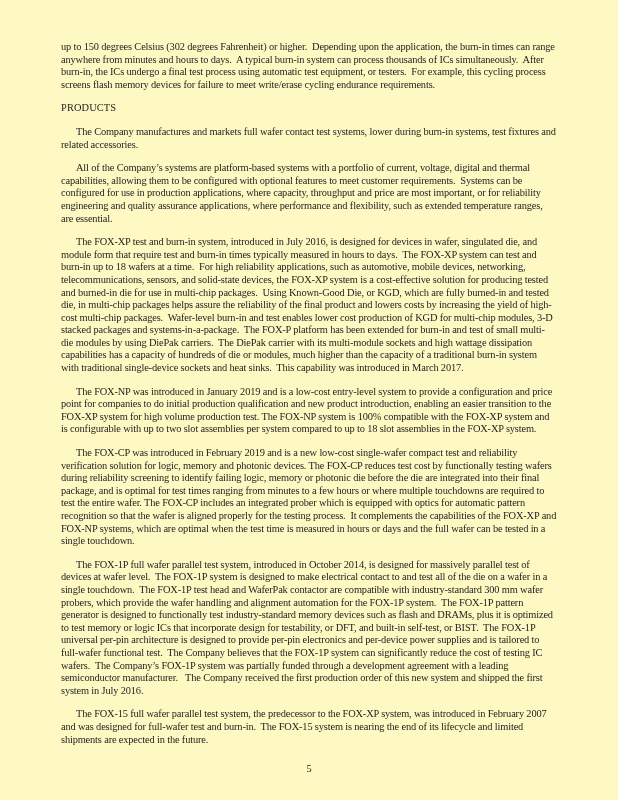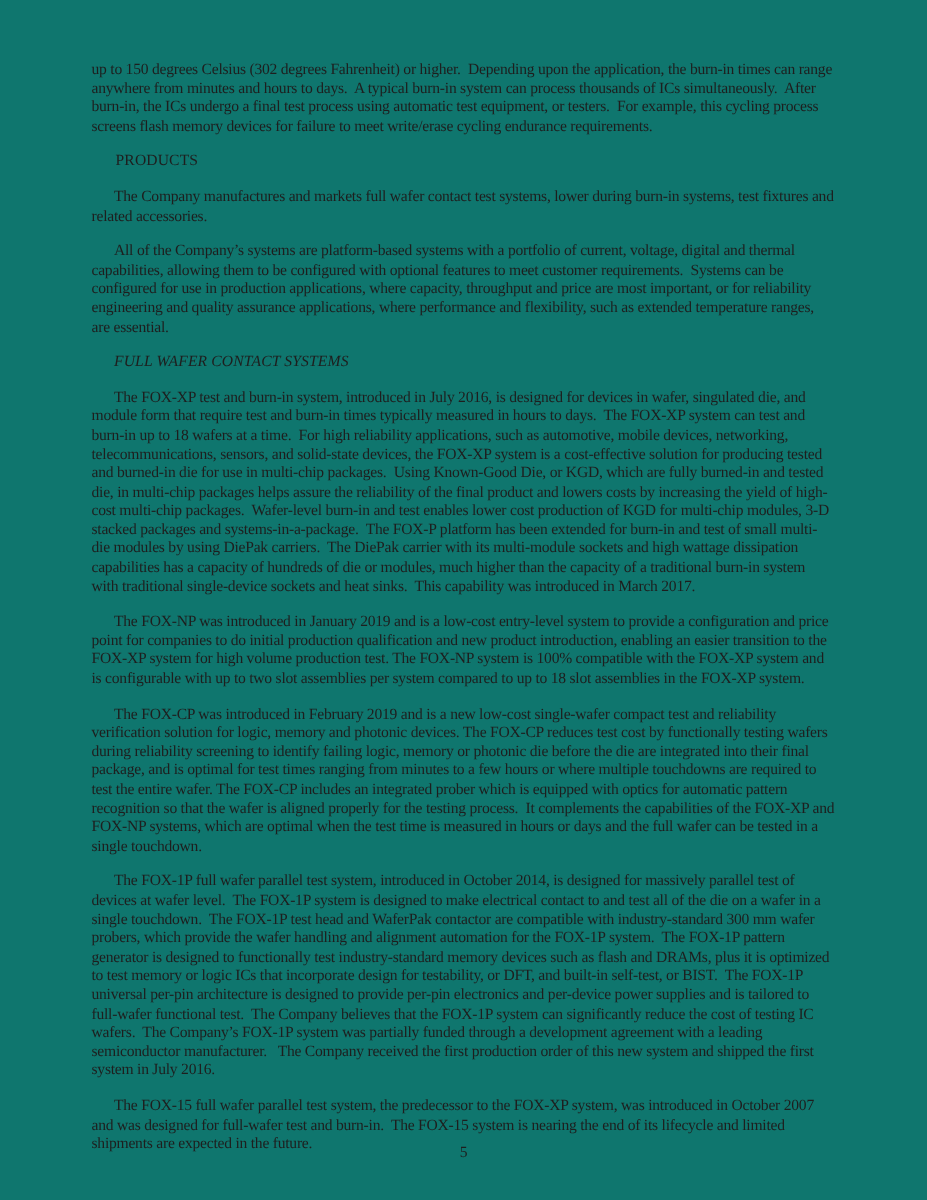--- a/index.html
+++ b/index.html
@@ -4,21 +4,21 @@
 <style>
   html, body {
     margin: 0;
     padding: 0;
     background: #ffffff;
   }
   .page {
     position: relative;
     width: 618px;
     height: 800px;
-    background: #0f766e;
+    background: #fef9c3;
     overflow: hidden;
     font-family: "Liberation Serif", "DejaVu Serif", serif;
     font-size: 10.4px;
     line-height: 12.6px;
     letter-spacing: -0.015em;
     color: #1e1e1e;
     box-sizing: border-box;
     padding: 41px 61px 0 61px;
   }
   .para {
@@ -26,21 +26,21 @@
     text-indent: 15px;
     white-space: pre-wrap;
     text-align: left;
   }
   .para.flush {
     text-indent: 0;
   }
   .heading {
     font-size: 10.4px;
     font-weight: normal;
-    margin: 1px 0 11px 16px;
+    margin: 1px 0 11px 0;
     letter-spacing: 0.01em;
   }
   .subheading {
     font-size: 10.4px;
     font-weight: normal;
     font-style: italic;
     margin: 1px 0 11px 0;
     padding-left: 15px;
     letter-spacing: 0.01em;
   }
@@ -59,26 +59,25 @@
 
 <div class="page">
   <p class="para flush">up to 150 degrees Celsius (302 degrees Fahrenheit) or higher.  Depending upon the application, the burn-in times can range anywhere from minutes and hours to days.  A typical burn-in system can process thousands of ICs simultaneously.  After burn-in, the ICs undergo a final test process using automatic test equipment, or testers.  For example, this cycling process screens flash memory devices for failure to meet write/erase cycling endurance requirements.</p>
 
   <h2 class="heading">PRODUCTS</h2>
 
   <p class="para">The Company manufactures and markets full wafer contact test systems, lower during burn-in systems, test fixtures and related accessories.</p>
 
   <p class="para">All of the Company’s systems are platform-based systems with a portfolio of current, voltage, digital and thermal capabilities, allowing them to be configured with optional features to meet customer requirements.  Systems can be configured for use in production applications, where capacity, throughput and price are most important, or for reliability engineering and quality assurance applications, where performance and flexibility, such as extended temperature ranges, are essential.</p>
 
-  <h3 class="subheading">FULL WAFER CONTACT SYSTEMS</h3>
 
   <p class="para">The FOX-XP test and burn-in system, introduced in July 2016, is designed for devices in wafer, singulated die, and module form that require test and burn-in times typically measured in hours to days.  The FOX-XP system can test and burn-in up to 18 wafers at a time.  For high reliability applications, such as automotive, mobile devices, networking, telecommunications, sensors, and solid-state devices, the FOX-XP system is a cost-effective solution for producing tested and burned-in die for use in multi-chip packages.  Using Known-Good Die, or KGD, which are fully burned-in and tested die, in multi-chip packages helps assure the reliability of the final product and lowers costs by increasing the yield of high-cost multi-chip packages.  Wafer-level burn-in and test enables lower cost production of KGD for multi-chip modules, 3-D stacked packages and systems-in-a-package.  The FOX-P platform has been extended for burn-in and test of small multi-die modules by using DiePak carriers.  The DiePak carrier with its multi-module sockets and high wattage dissipation capabilities has a capacity of hundreds of die or modules, much higher than the capacity of a traditional burn-in system with traditional single-device sockets and heat sinks.  This capability was introduced in March 2017.</p>
 
   <p class="para">The FOX-NP was introduced in January 2019 and is a low-cost entry-level system to provide a configuration and price point for companies to do initial production qualification and new product introduction, enabling an easier transition to the FOX-XP system for high volume production test. The FOX-NP system is 100% compatible with the FOX-XP system and is configurable with up to two slot assemblies per system compared to up to 18 slot assemblies in the FOX-XP system.</p>
 
   <p class="para">The FOX-CP was introduced in February 2019 and is a new low-cost single-wafer compact test and reliability verification solution for logic, memory and photonic devices. The FOX-CP reduces test cost by functionally testing wafers during reliability screening to identify failing logic, memory or photonic die before the die are integrated into their final package, and is optimal for test times ranging from minutes to a few hours or where multiple touchdowns are required to test the entire wafer. The FOX-CP includes an integrated prober which is equipped with optics for automatic pattern recognition so that the wafer is aligned properly for the testing process.  It complements the capabilities of the FOX-XP and FOX-NP systems, which are optimal when the test time is measured in hours or days and the full wafer can be tested in a single touchdown.</p>
 
   <p class="para">The FOX-1P full wafer parallel test system, introduced in October 2014, is designed for massively parallel test of devices at wafer level.  The FOX-1P system is designed to make electrical contact to and test all of the die on a wafer in a single touchdown.  The FOX-1P test head and WaferPak contactor are compatible with industry-standard 300 mm wafer probers, which provide the wafer handling and alignment automation for the FOX-1P system.  The FOX-1P pattern generator is designed to functionally test industry-standard memory devices such as flash and DRAMs, plus it is optimized to test memory or logic ICs that incorporate design for testability, or DFT, and built-in self-test, or BIST.  The FOX-1P universal per-pin architecture is designed to provide per-pin electronics and per-device power supplies and is tailored to full-wafer functional test.  The Company believes that the FOX-1P system can significantly reduce the cost of testing IC wafers.  The Company’s FOX-1P system was partially funded through a development agreement with a leading semiconductor manufacturer.   The Company received the first production order of this new system and shipped the first system in July 2016.</p>
 
-  <p class="para">The FOX-15 full wafer parallel test system, the predecessor to the FOX-XP system, was introduced in October 2007 and was designed for full-wafer test and burn-in.  The FOX-15 system is nearing the end of its lifecycle and limited shipments are expected in the future.</p>
+  <p class="para">The FOX-15 full wafer parallel test system, the predecessor to the FOX-XP system, was introduced in February 2007 and was designed for full-wafer test and burn-in.  The FOX-15 system is nearing the end of its lifecycle and limited shipments are expected in the future.</p>
 
   <div class="page-number">5</div>
 </div>
 
 </body></html>

